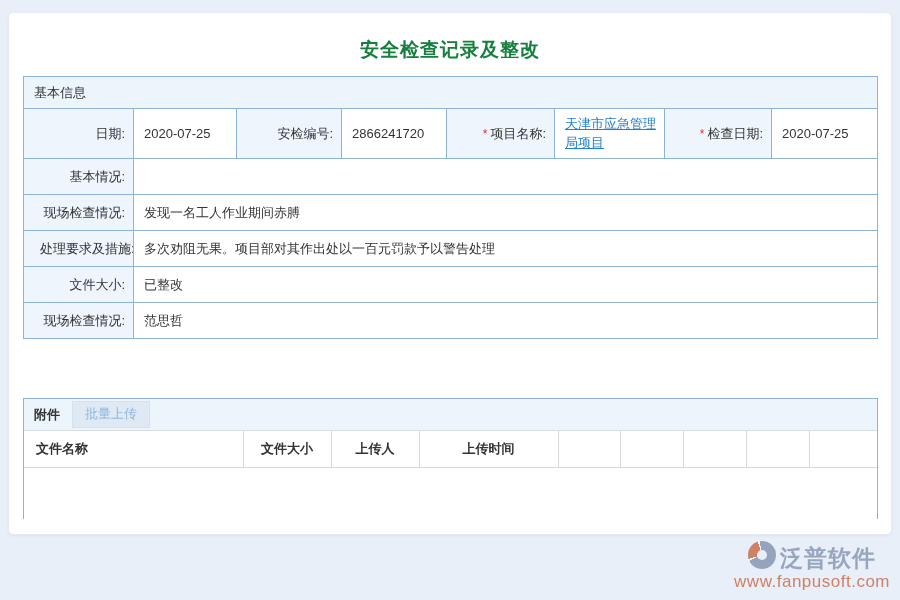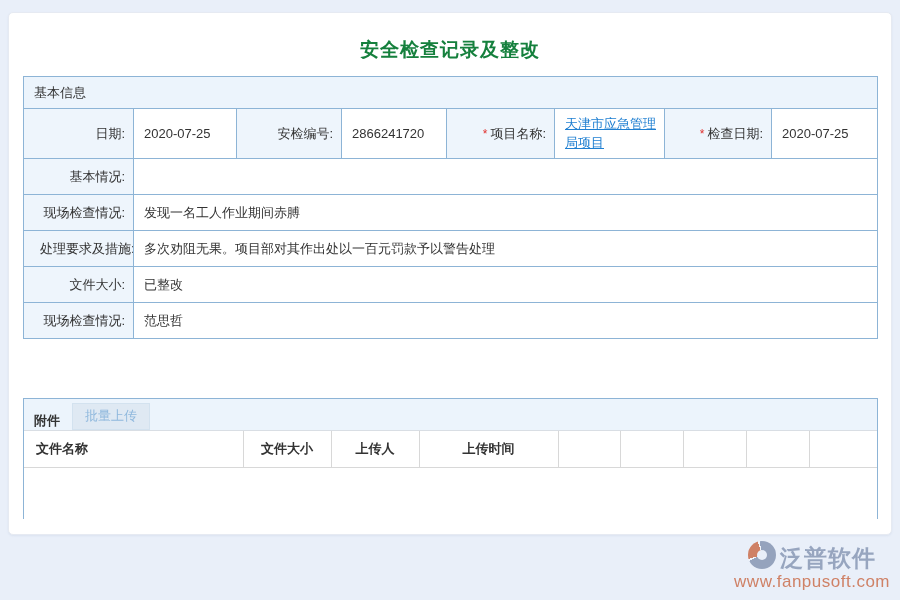--- a/index.html
+++ b/index.html
@@ -76,21 +76,21 @@
     left:14px; top:385px;
     width:855px; height:121px;
     border:1px solid #8db4d6;
     background:#fff;
   }
   .attach-bar {
     height:32px;
     background:#ecf4fc;
     border-bottom:1px solid #d9dee4;
     display:flex;
-    align-items:flex-end;
+    align-items:center;
     padding-left:10px;
   }
   .attach-bar .attach-label { font-weight:bold; color:#333; }
   .btn-batch {
     margin-left:12px;
     background:#dfe9f3;
     color:#8fb8dd;
     border:1px solid #d3e2ef;
     border-radius:0;
     font-size:13px;

